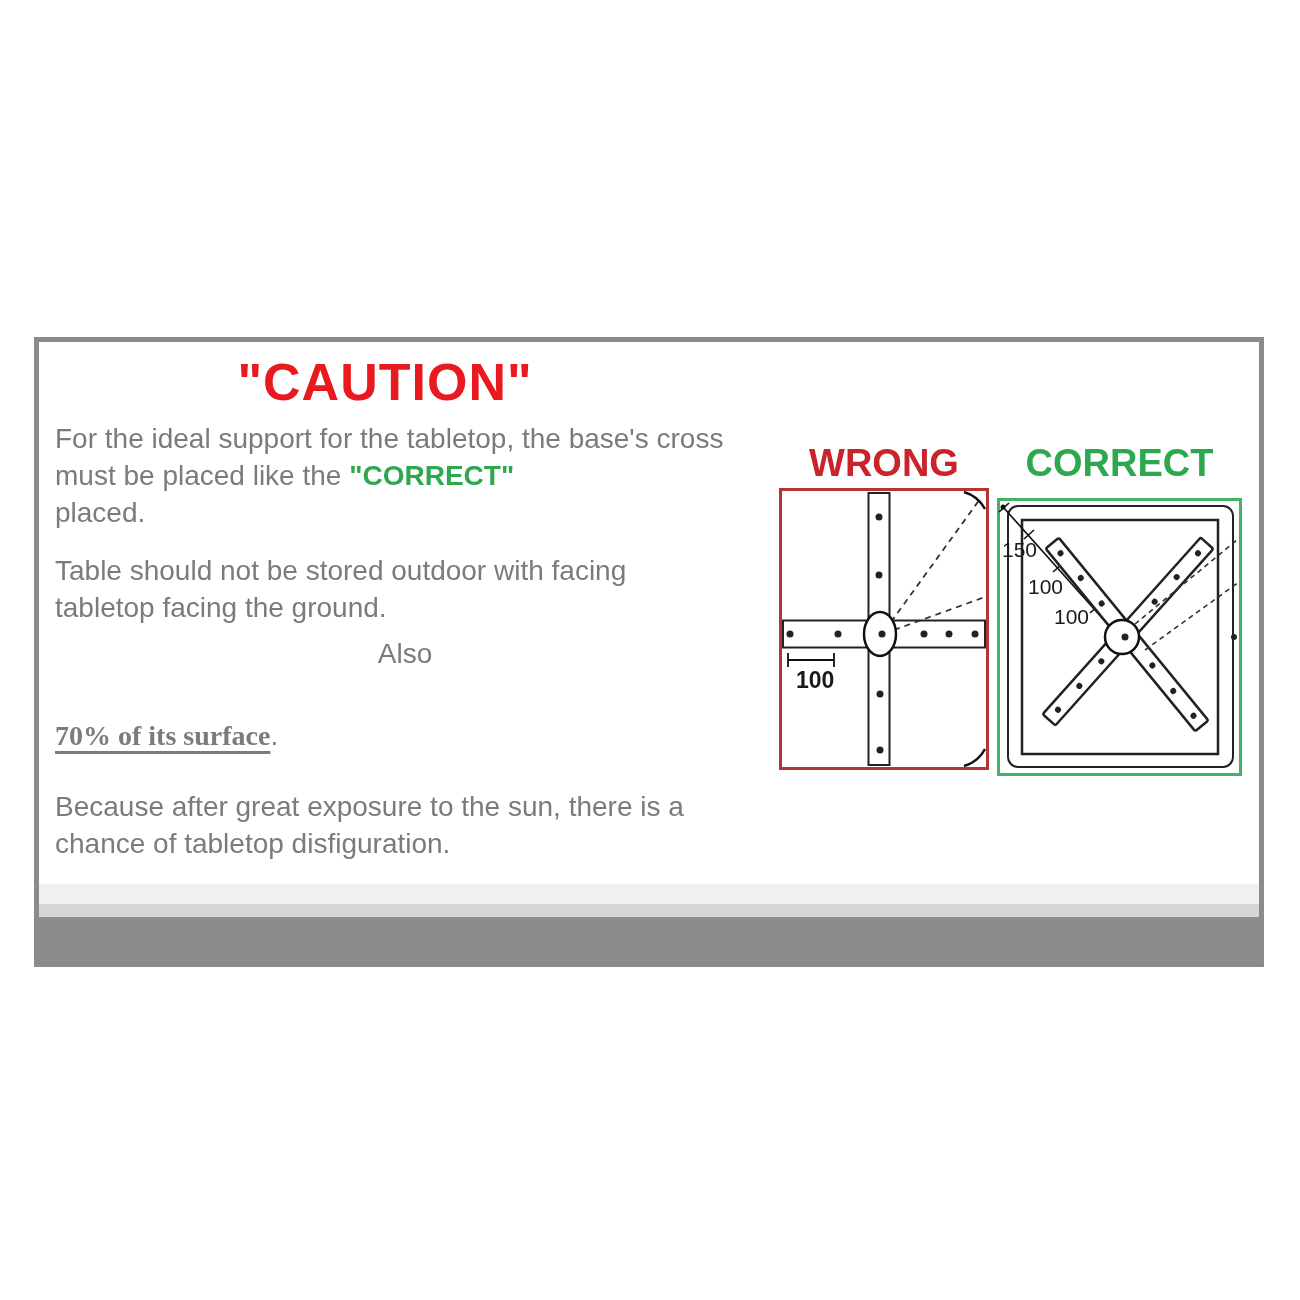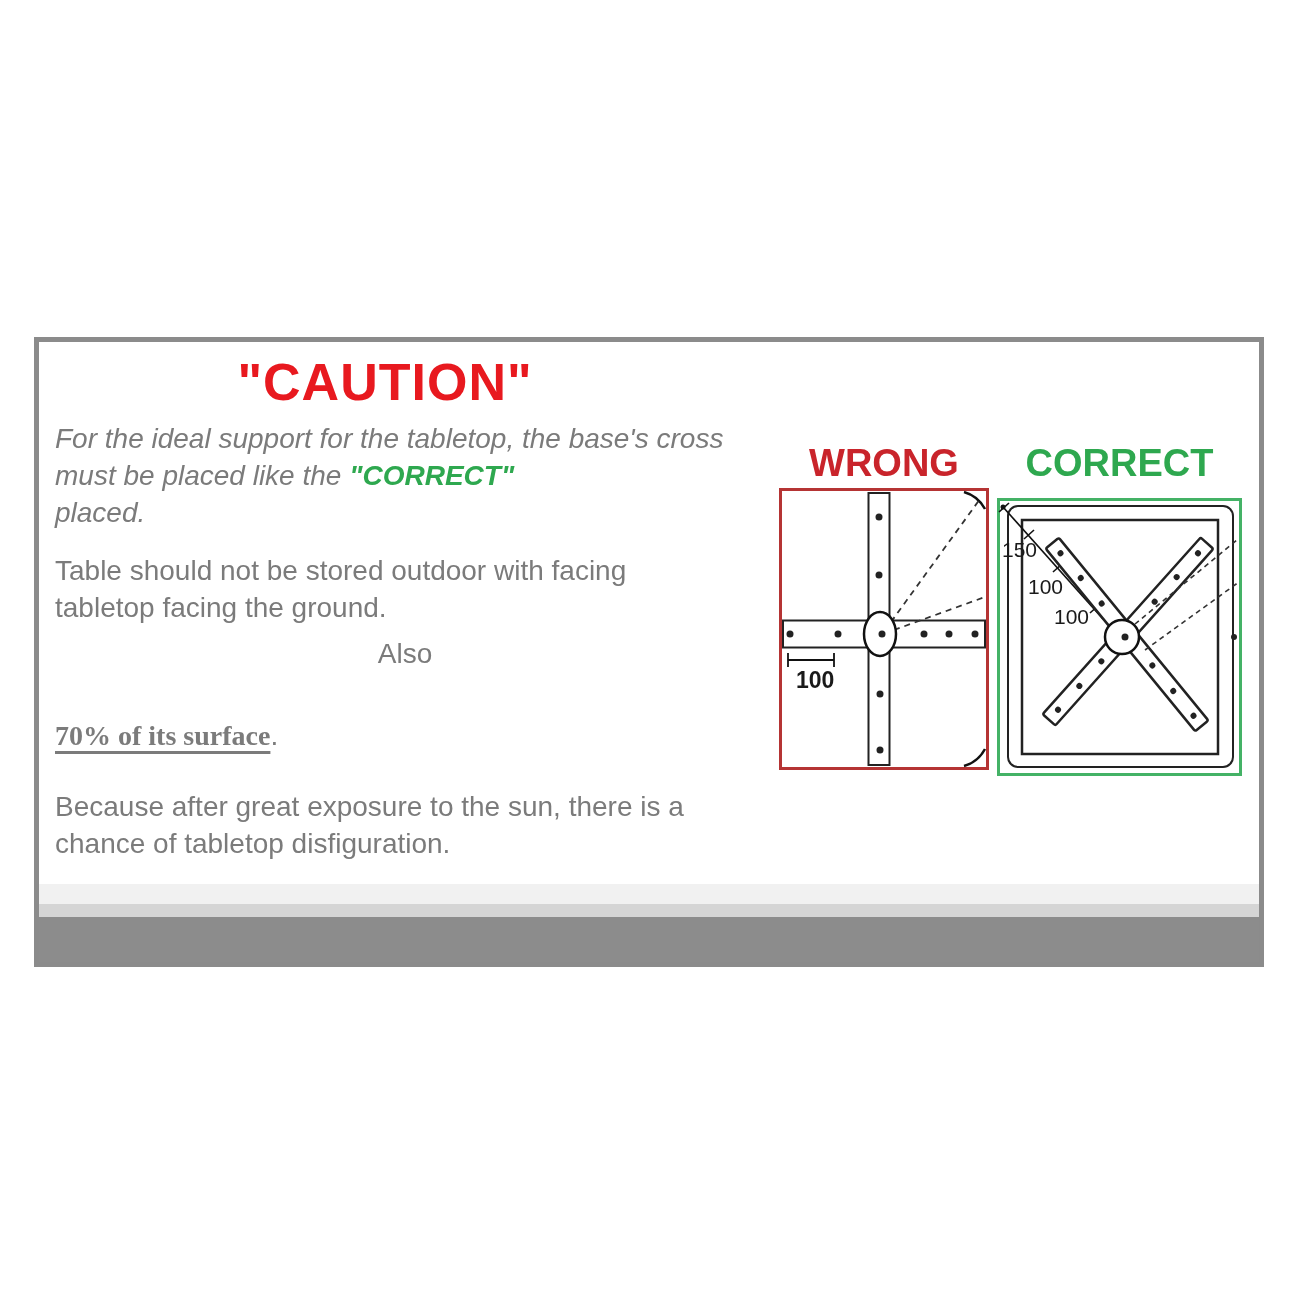--- a/index.html
+++ b/index.html
@@ -11,21 +11,21 @@
   .slide-inner{position:relative;width:100%;height:100%;}
   .title{
     position:absolute;left:16px;top:10px;width:660px;text-align:center;
     font-size:52px;font-weight:bold;color:#e8191f;letter-spacing:1px;
   }
   .para{
     position:absolute;left:16px;width:700px;
     font-size:28px;line-height:37px;color:#7b7b7b;
   }
   .pre{white-space:pre-line;}
-  .p1{top:78px;font-style:italic;}
+  .p1{top:78px;}
   .p2{top:210px;}
   .p3{top:293px;text-align:center;}
   .p4{top:338px;}
   .p5{top:446px;}
   .green-bold{color:#2ea84f;font-weight:bold;}
   .ul-bold{font-weight:bold;text-decoration:underline;text-decoration-thickness:3px;text-underline-offset:6px;font-family:Liberation Serif, serif;}
   .fig-label{
     position:absolute;top:100px;text-align:center;
     font-size:38px;font-weight:bold;
   }

